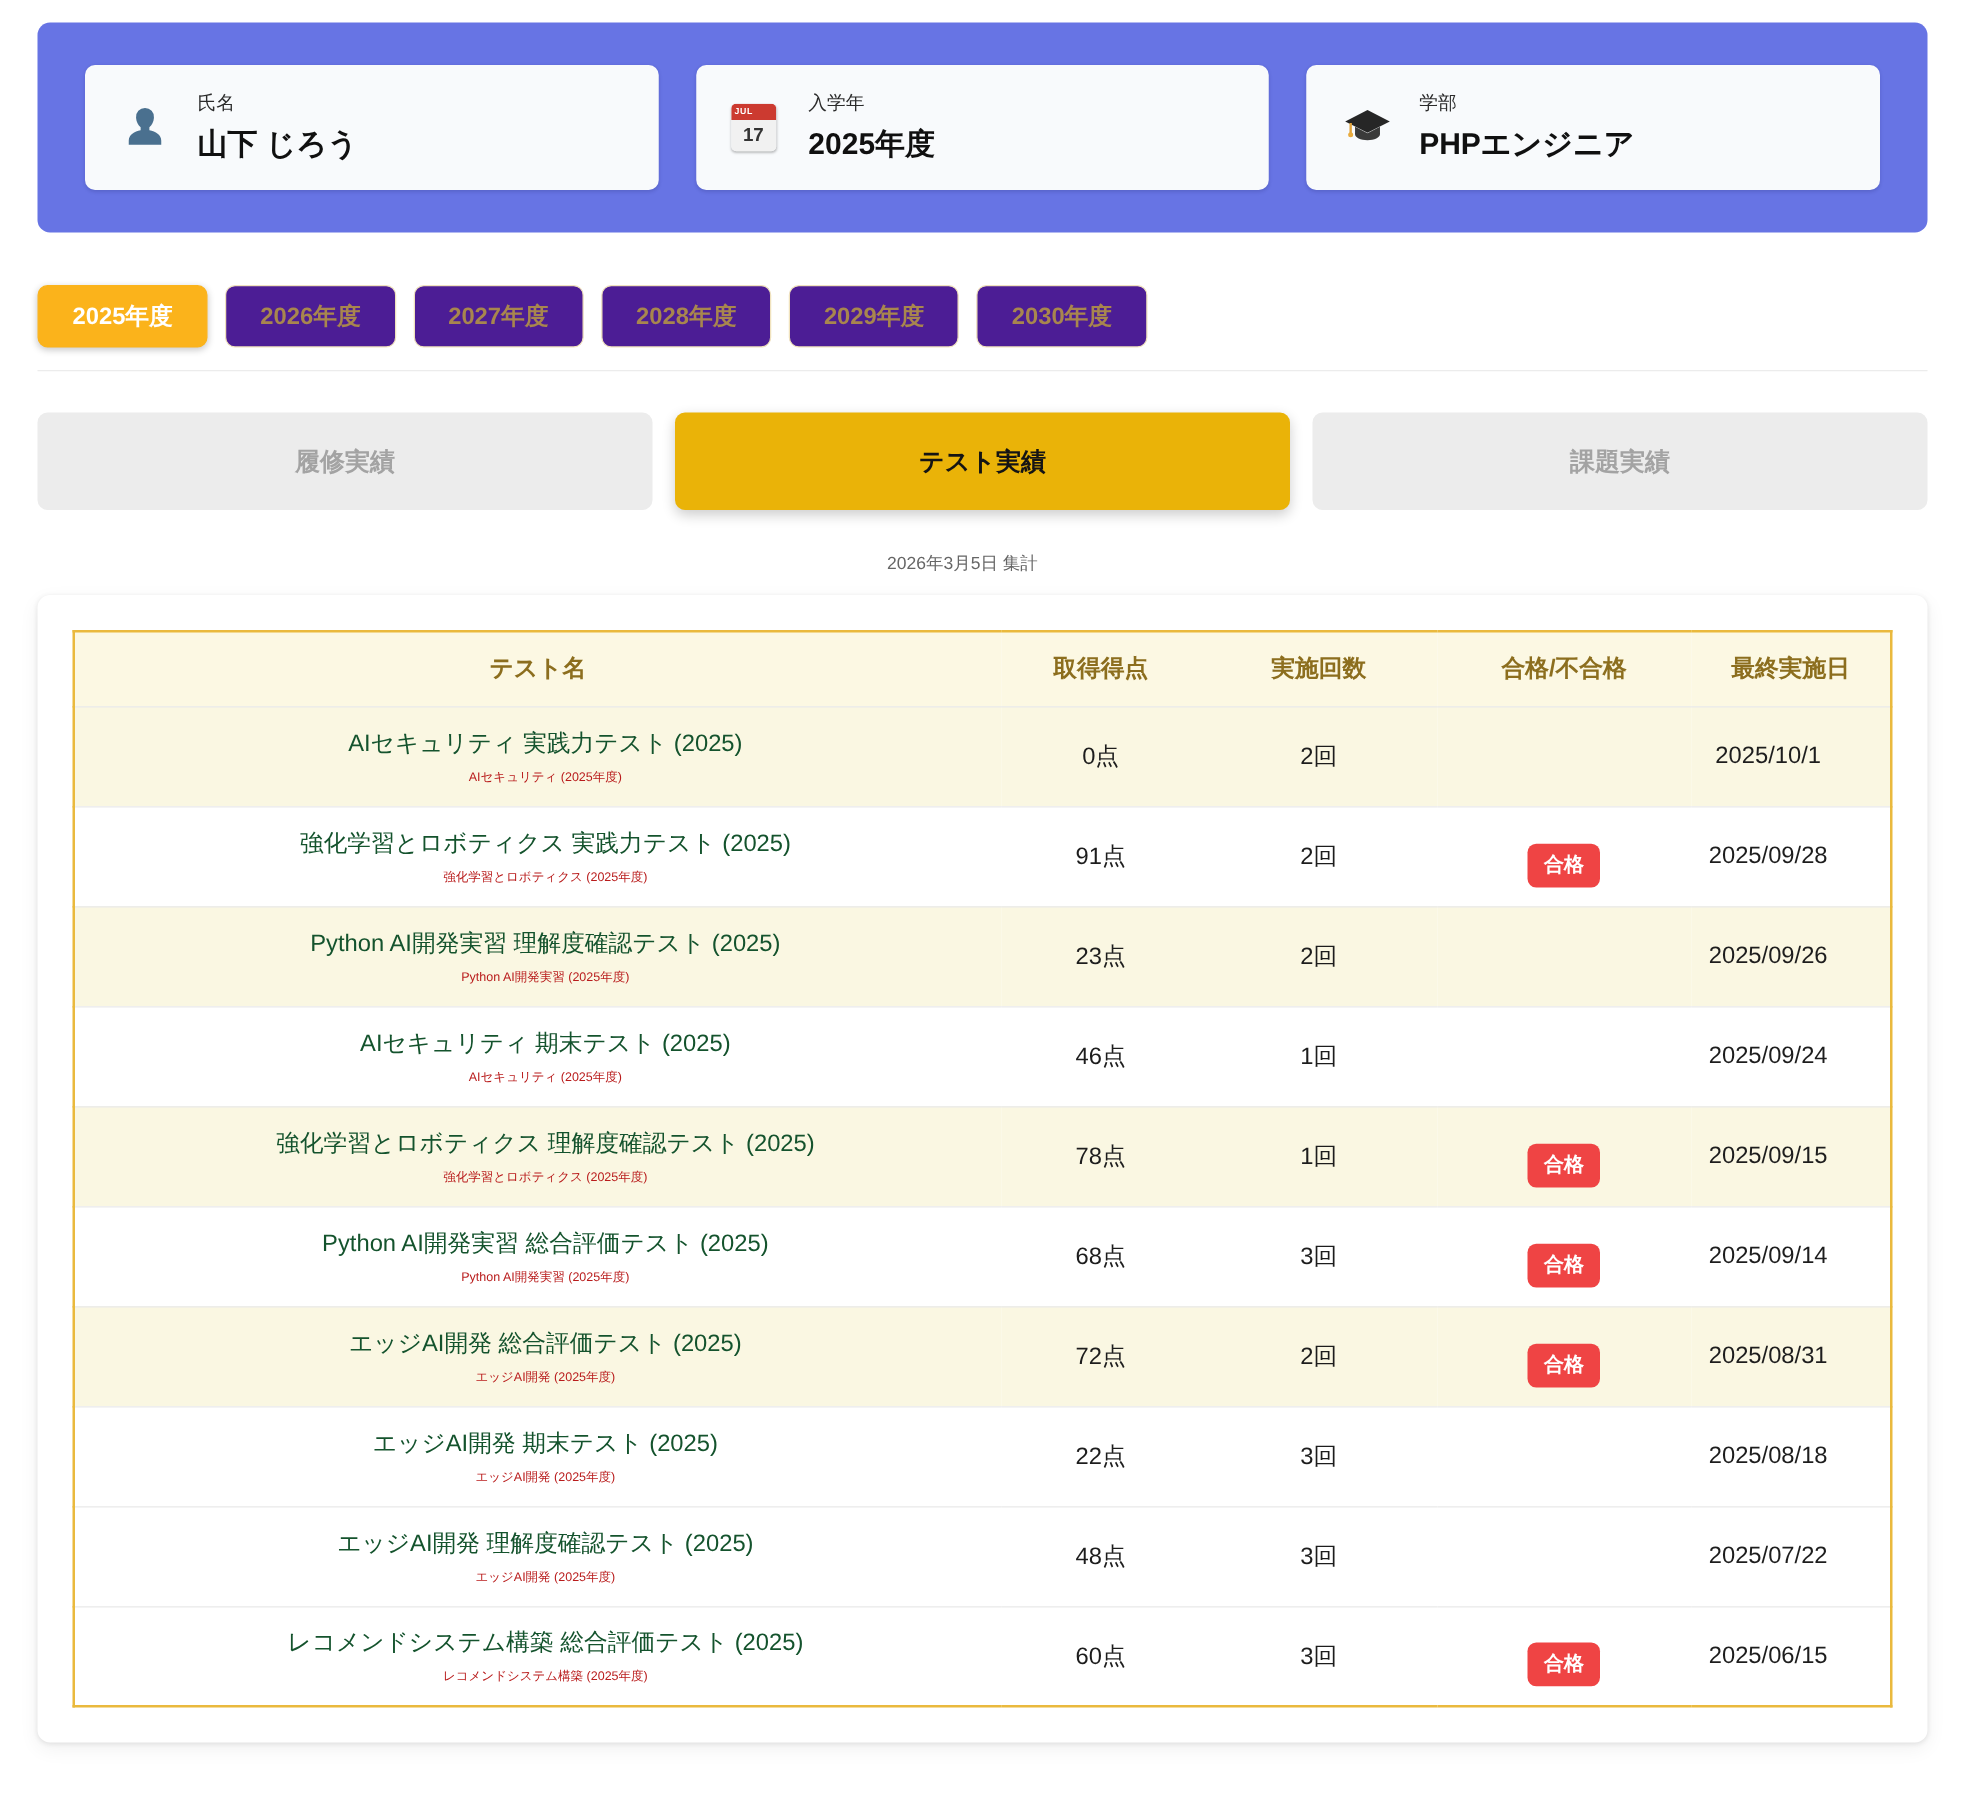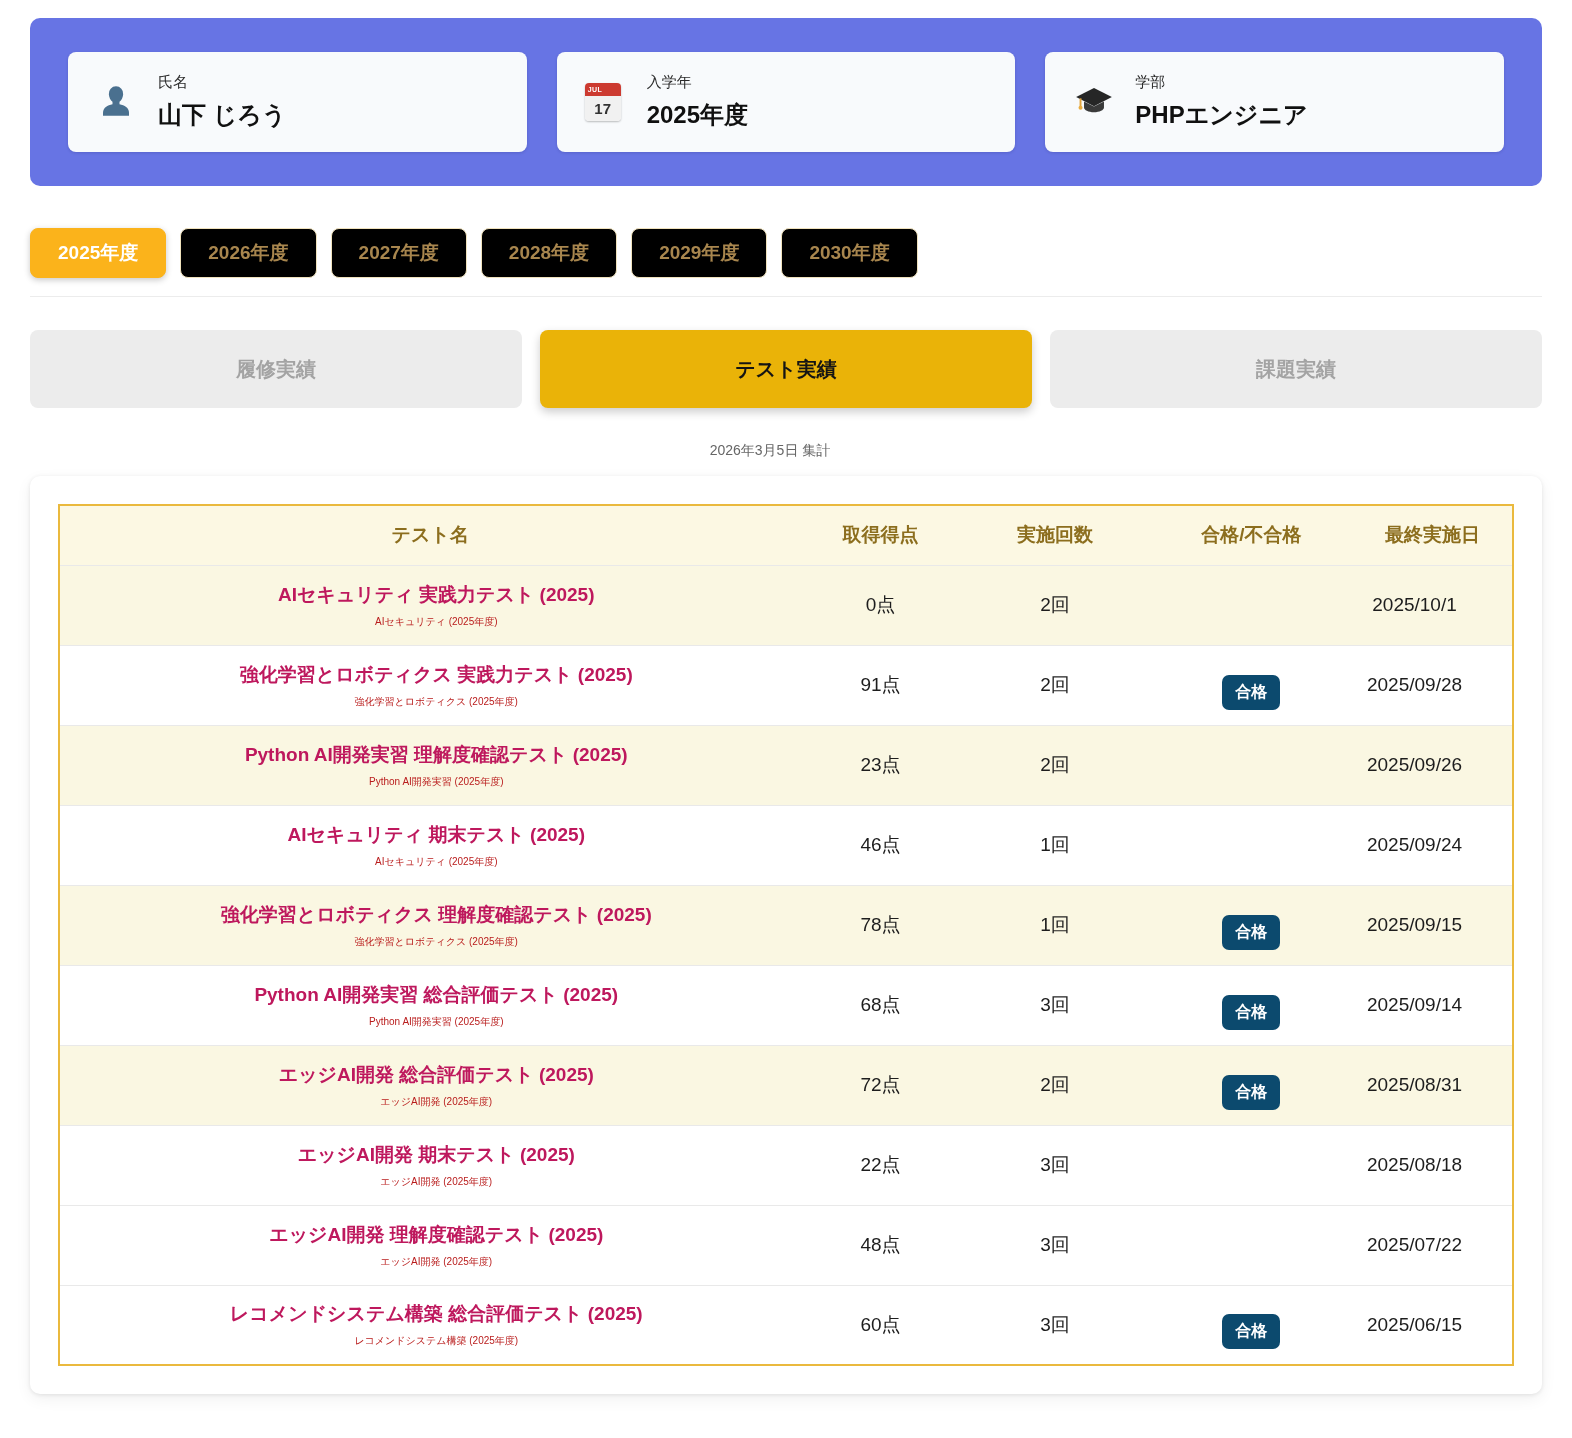--- a/index.html
+++ b/index.html
@@ -61,21 +61,21 @@
     padding-bottom: 18px;
     border-bottom: 1px solid #ececec;
   }
   .year-tab {
     height: 50px;
     padding: 0 27px;
     border-radius: 8px;
     font-family: inherit;
     font-size: 19px;
     font-weight: 700;
-    background: #000000;
+    background: #4c1d95;
     border: 1px solid #f0e2bd;
     color: #a8864e;
     cursor: pointer;
   }
   .year-tab.active {
     background: #fbb31b;
     border-color: #fbb31b;
     color: #ffffff;
     box-shadow: 0 2px 6px rgba(0,0,0,0.22);
   }
@@ -139,26 +139,26 @@
   table.results tbody tr { border-top: 1px solid #e9e9e9; background: #ffffff; }
   table.results tbody tr.highlight { background: #faf7e2; }
   table.results tbody td {
     height: 80px;
     font-size: 19px;
     color: #1d1d1d;
     text-align: center;
     vertical-align: middle;
   }
   td.test-name { text-align: left; padding: 14px 10px 14px 22px; }
-  .test-title { font-size: 19px; font-weight: 700; color: #be185d; margin-bottom: 7px; }
+  .test-title { font-size: 19px; font-weight: 400; color: #14532d; margin-bottom: 7px; }
   .test-subtitle { font-size: 10px; color: #b91c1c; }
   td.date-cell { text-align: right; padding-right: 36px; }
   .pass-badge {
     display: inline-block;
-    background: #0c4a6e;
+    background: #ef4444;
     color: #ffffff;
     font-size: 16px;
     font-weight: 700;
     padding: 7px 13px;
     border-radius: 7px;
     margin-top: 14px;
   }
 </style>
 </head>
 <body>

